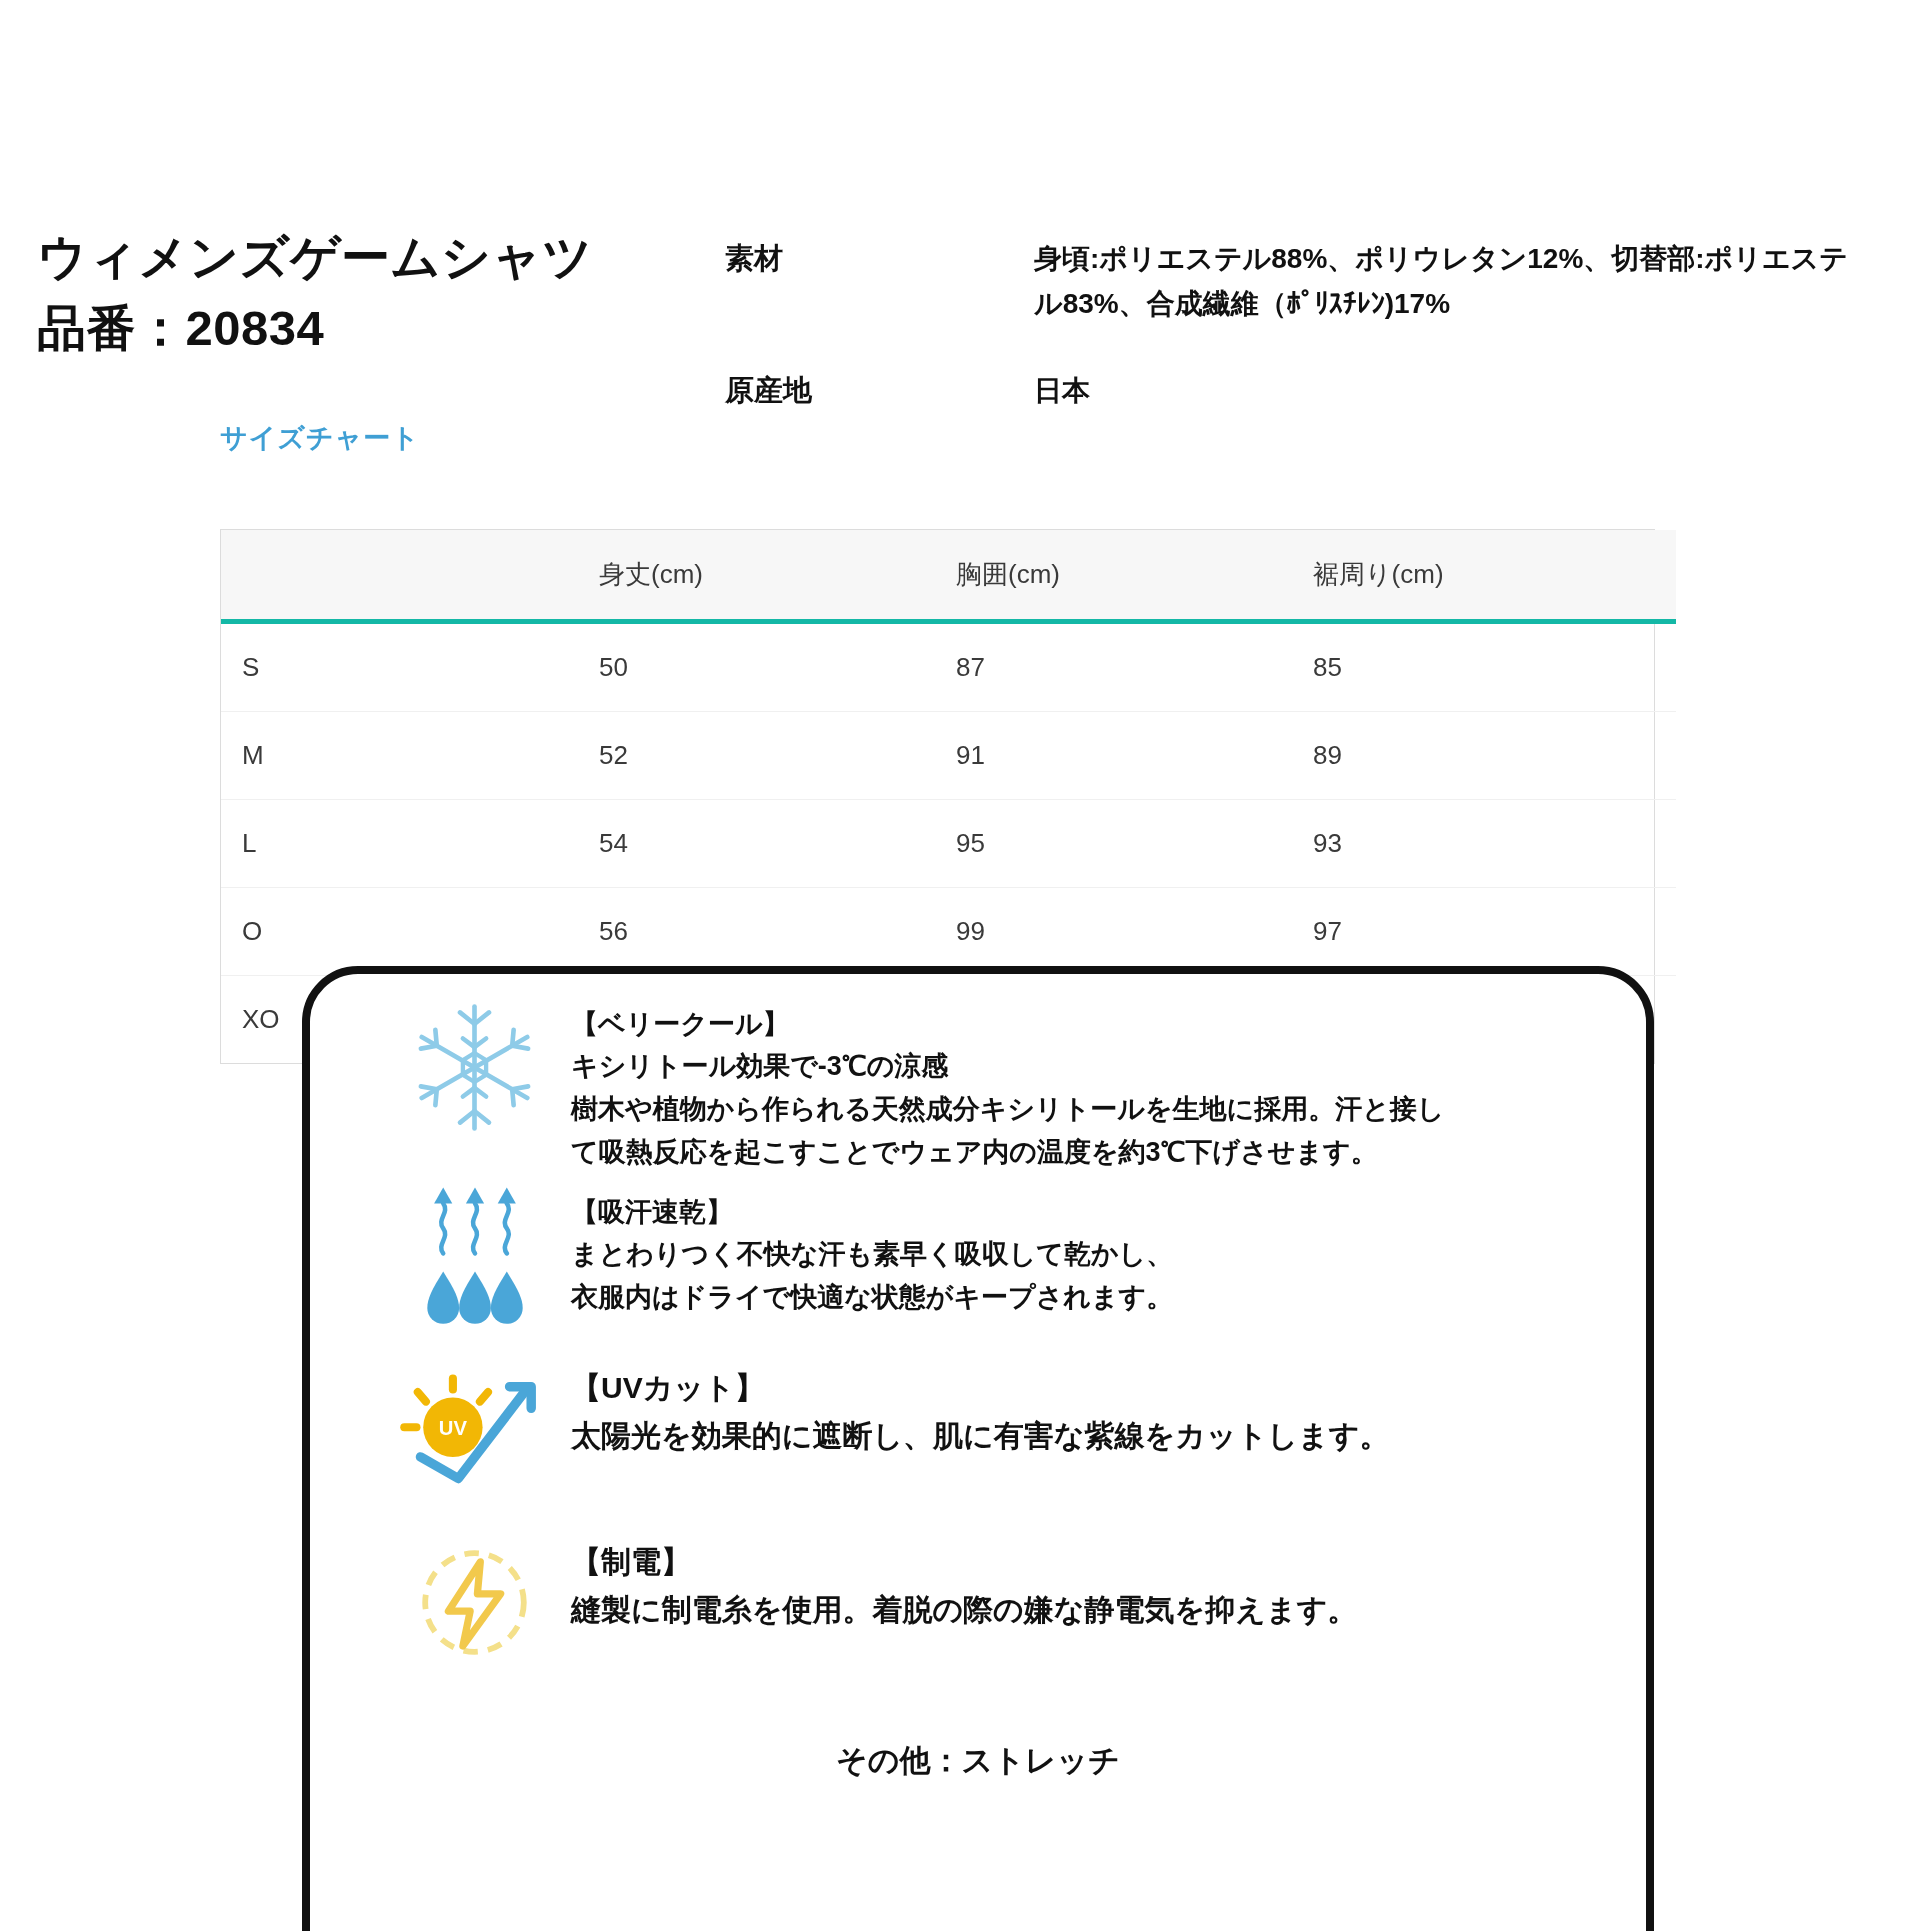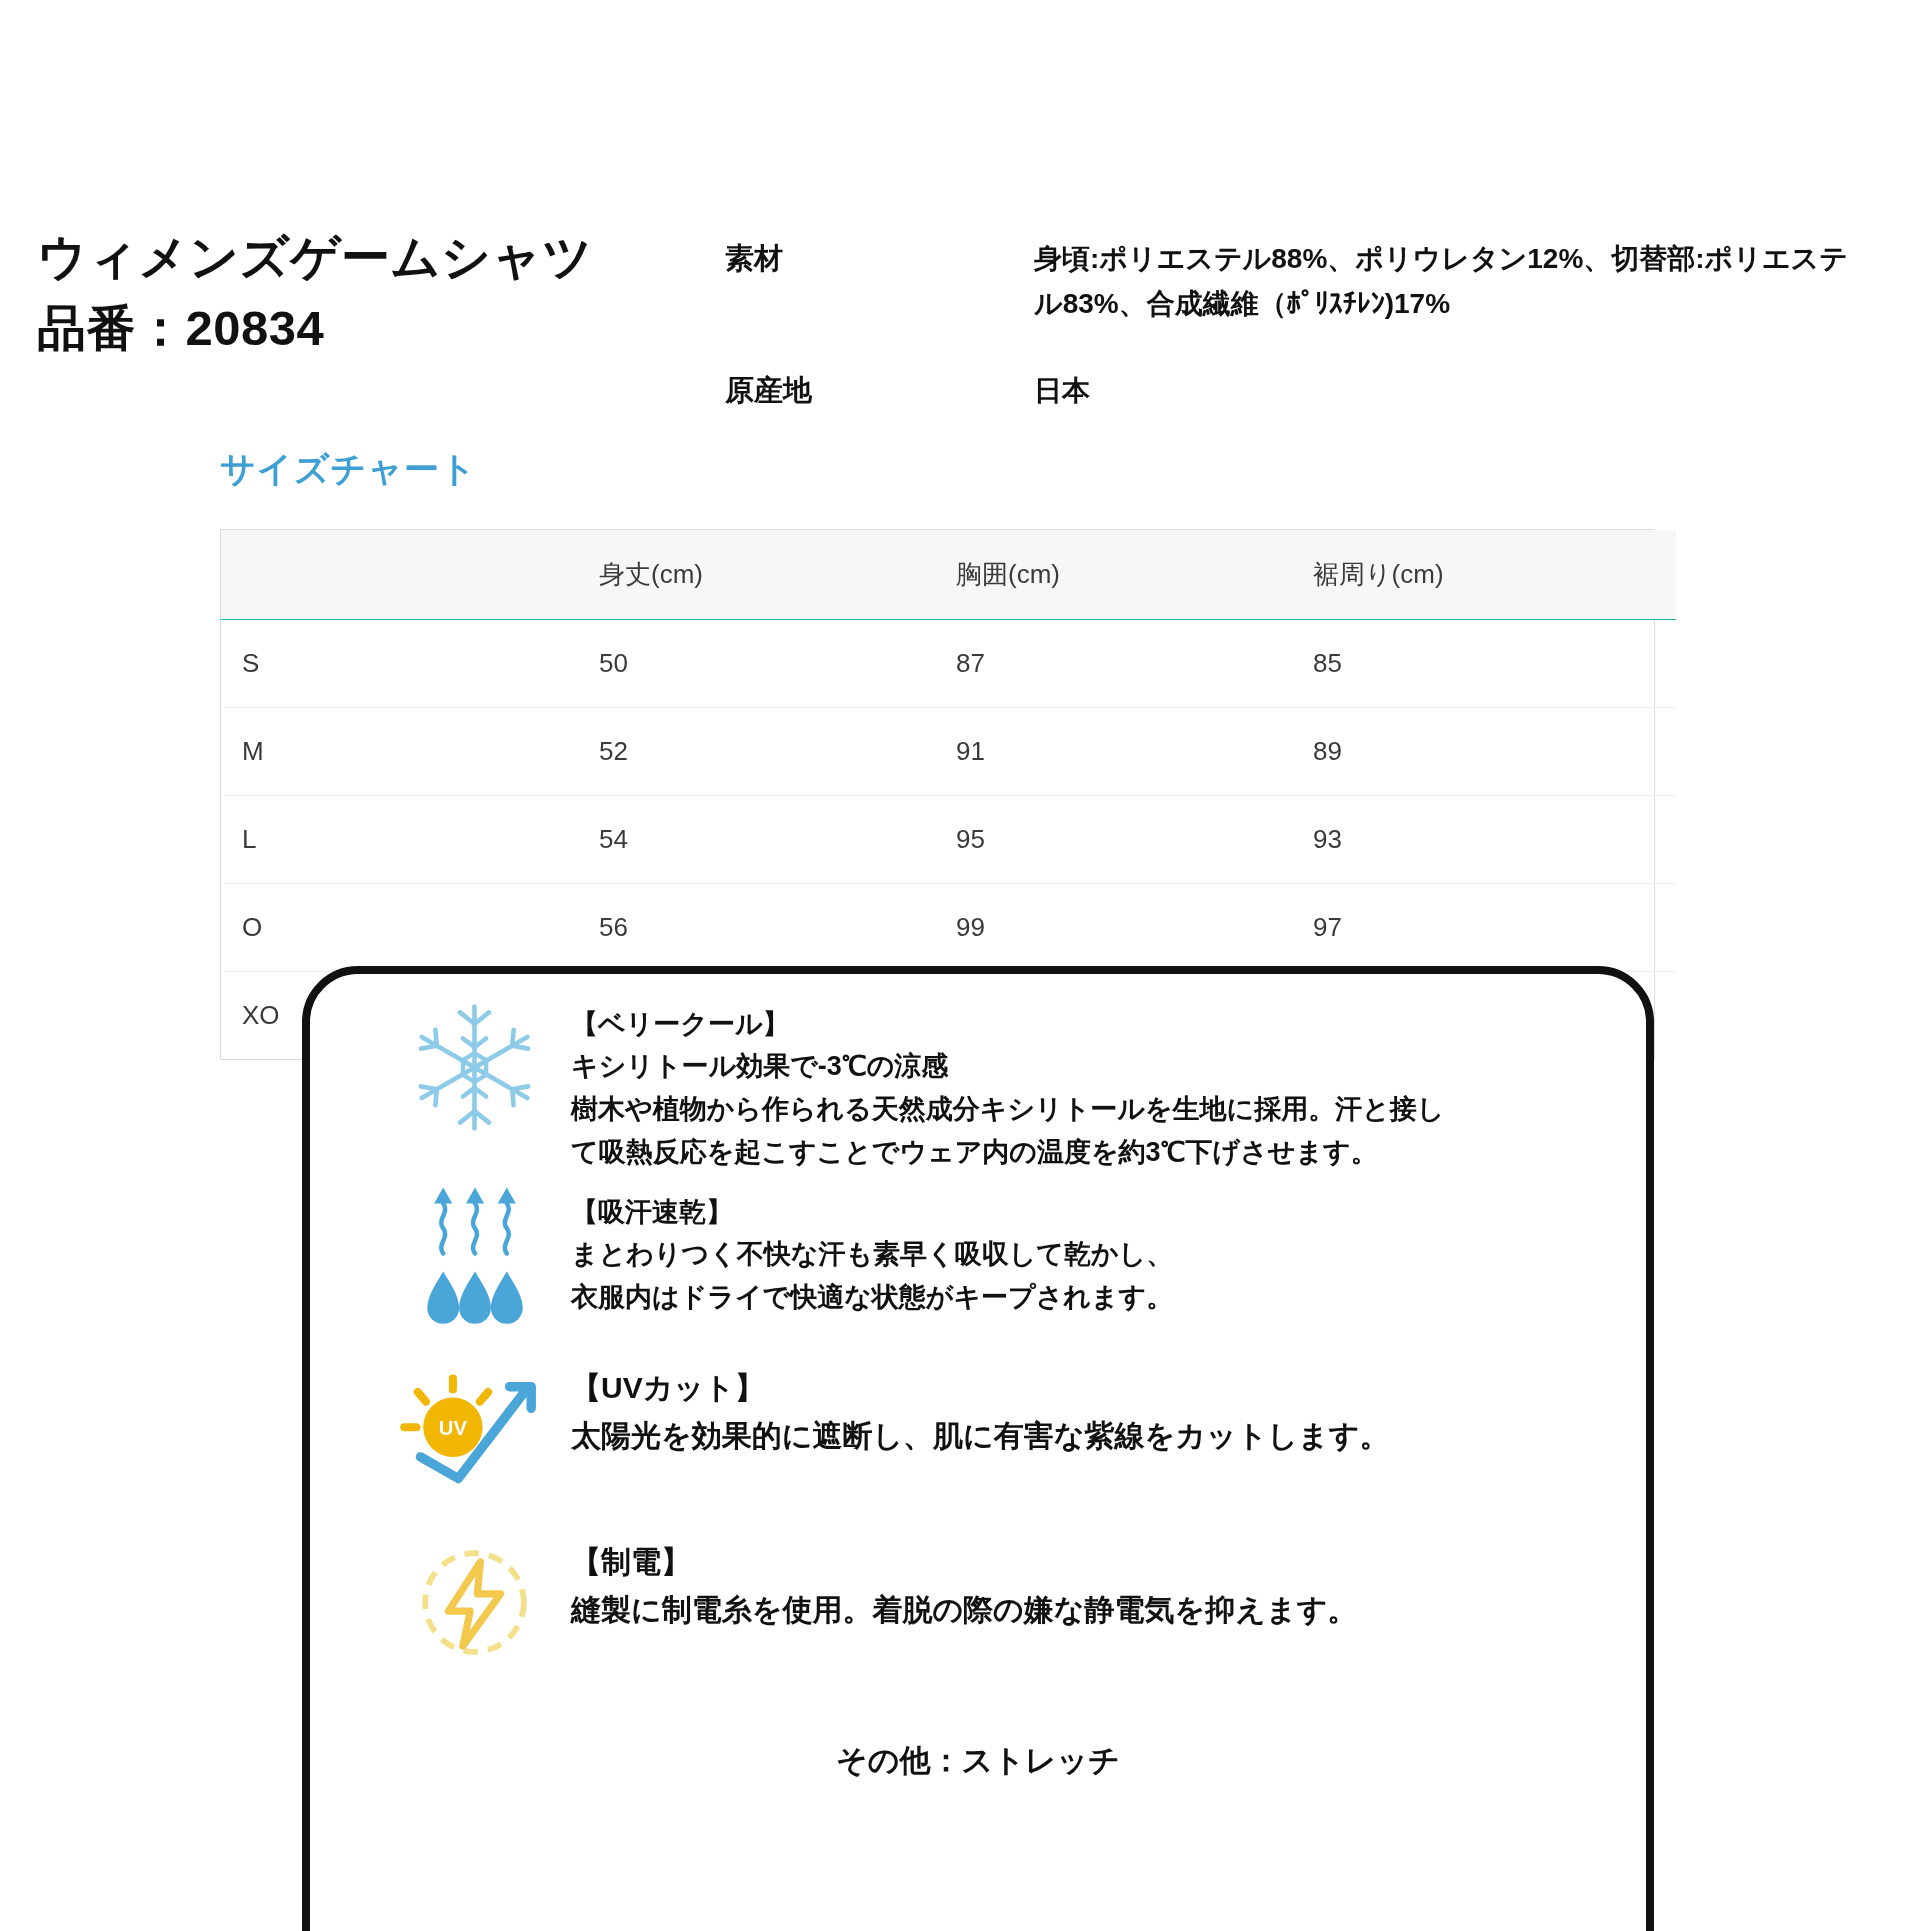--- a/index.html
+++ b/index.html
@@ -63,22 +63,22 @@
     font-weight: bold;
     color: #111111;
     line-height: 1.6;
     width: 830px;
   }
 
   
   .size-chart-title {
     position: absolute;
     left: 220px;
-    top: 446px;
-    font-size: 35px;
+    top: 420px;
+    font-size: 27px;
     font-weight: bold;
     color: #3f9fd4;
     letter-spacing: 1px;
   }
 
   .size-table-wrap {
     position: absolute;
     left: 220px;
     top: 529px;
     width: 1435px;
@@ -90,21 +90,21 @@
     width: 100%;
     table-layout: fixed;
   }
   table.size-table thead th {
     background: #f7f7f7;
     font-size: 26px;
     font-weight: normal;
     color: #3a3a3a;
     text-align: left;
     padding: 27px 0 27px 0;
-    border-bottom: 1px solid #14b8a6;
+    border-bottom: 5px solid #14b8a6;
   }
   table.size-table tbody td {
     font-size: 26px;
     color: #3a3a3a;
     padding: 28px 0;
     border-bottom: 1px solid #f0f0f0;
   }
   table.size-table tbody tr:last-child td {
     border-bottom: none;
   }

